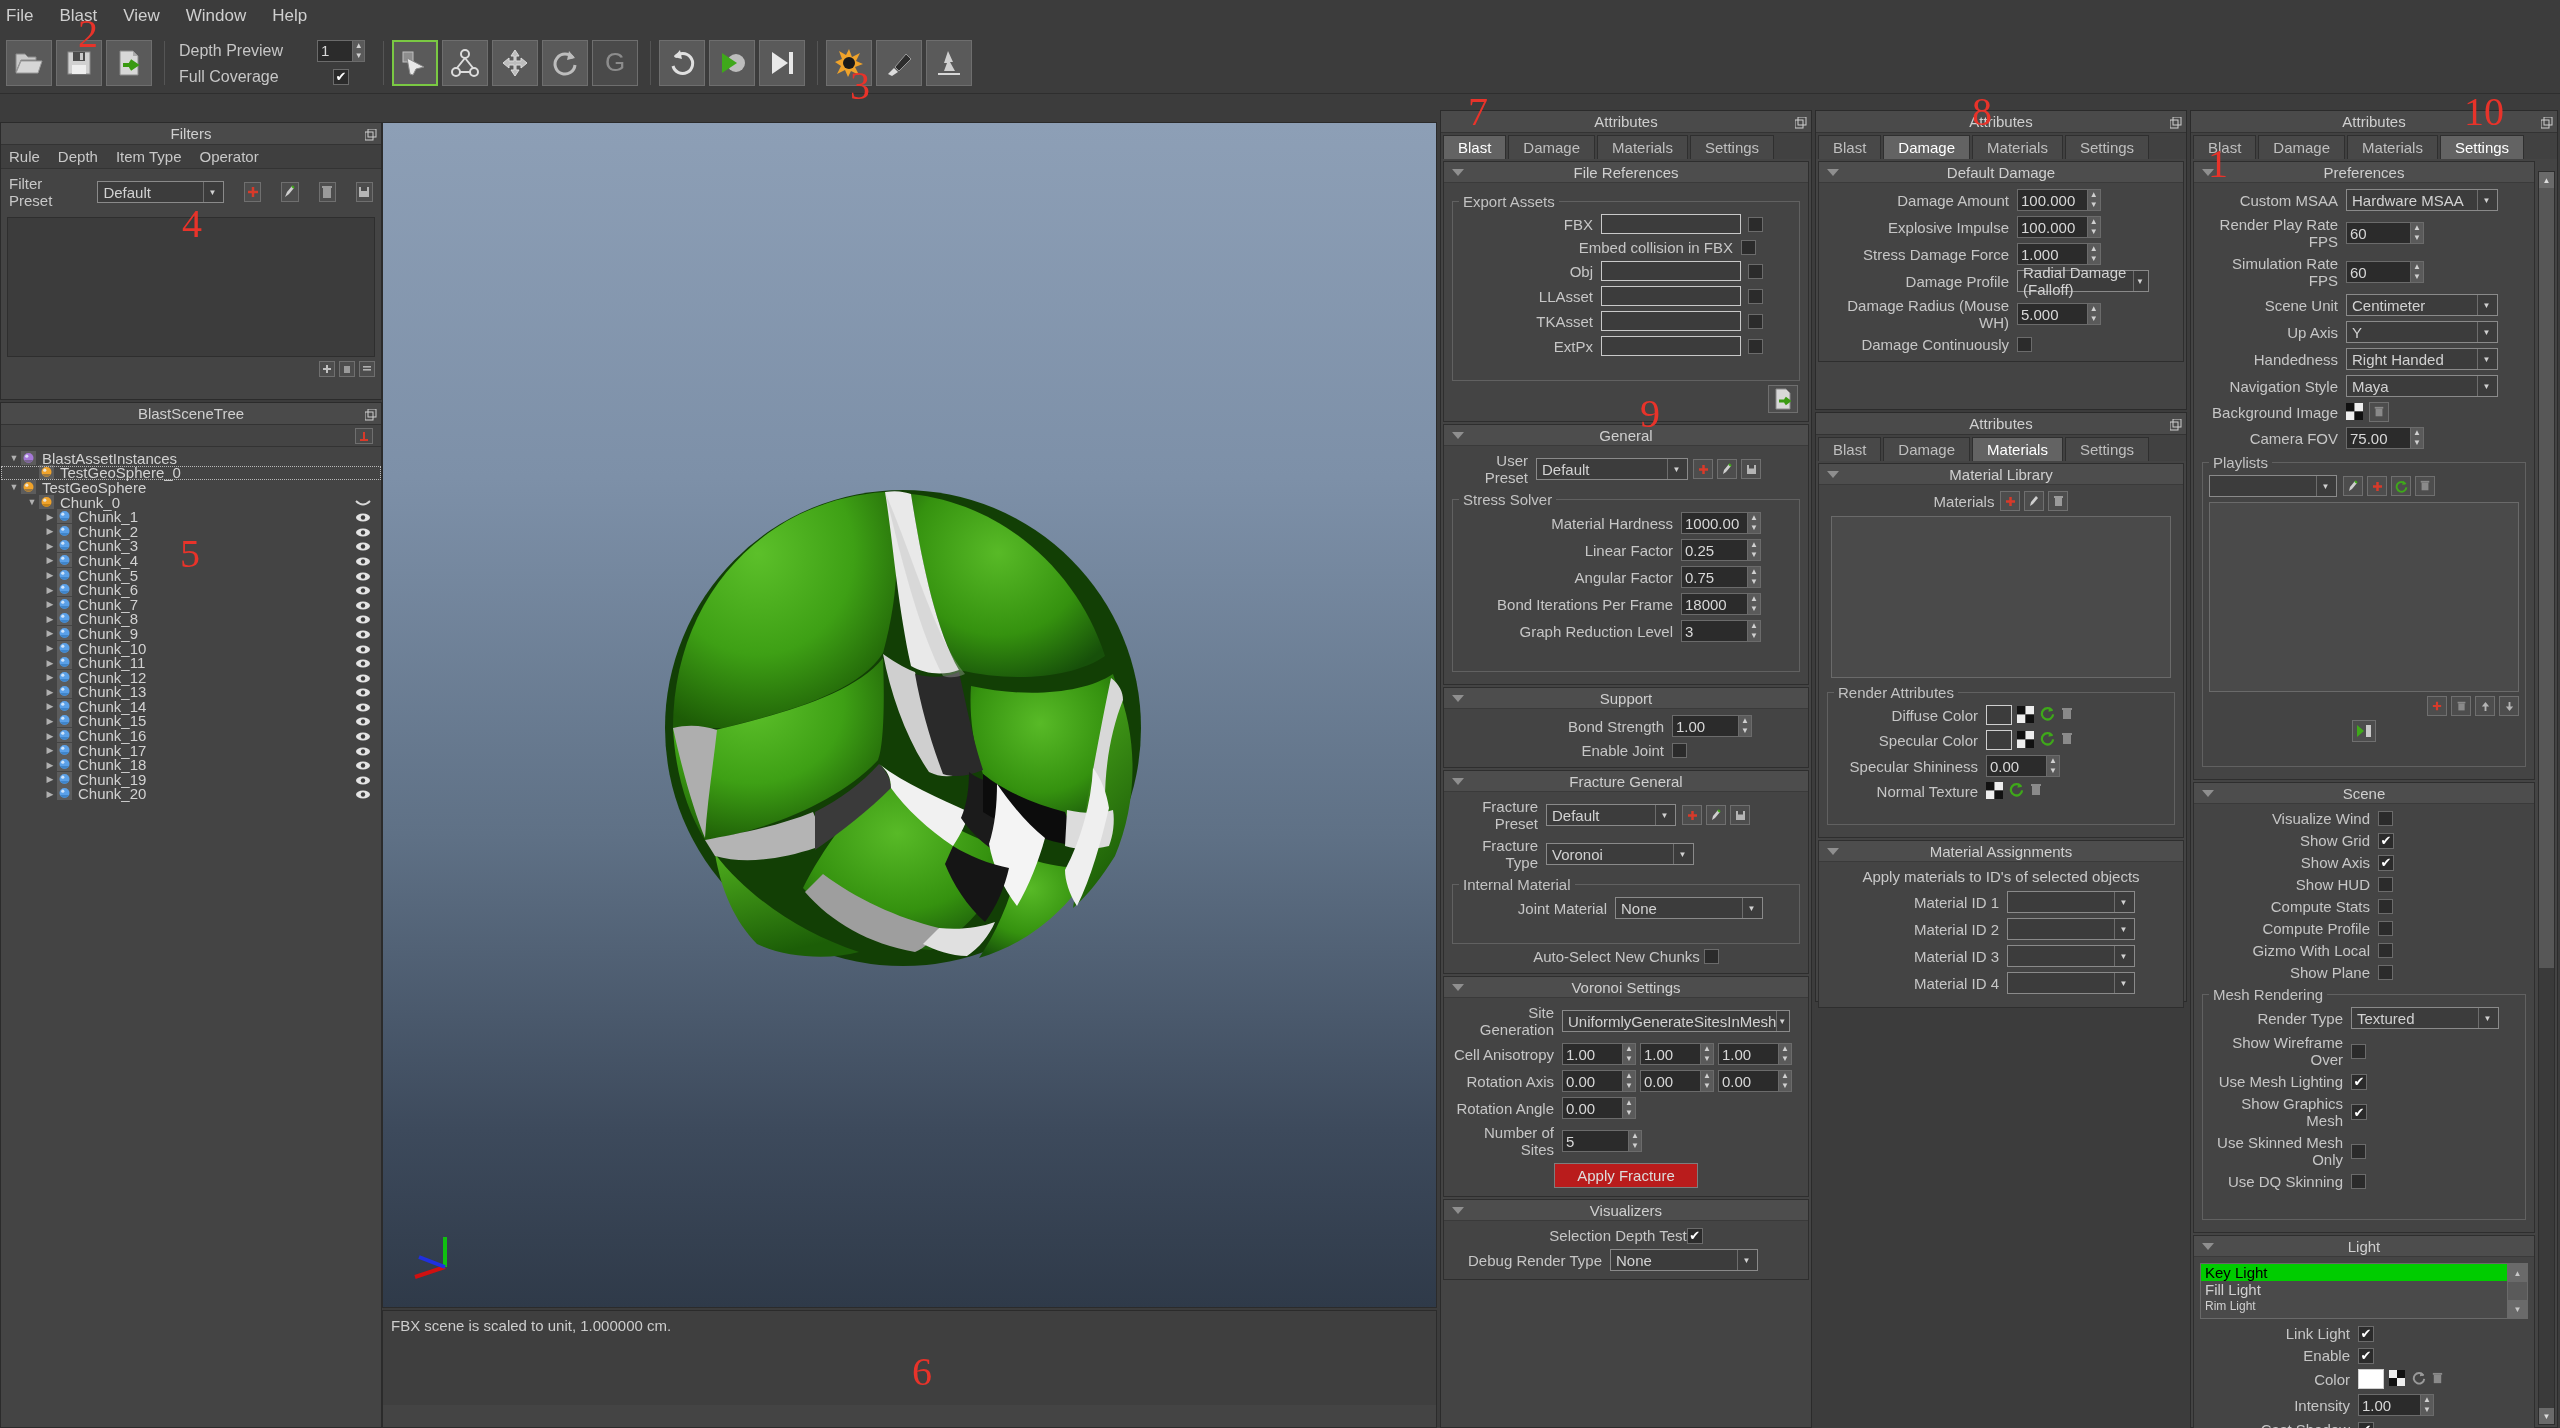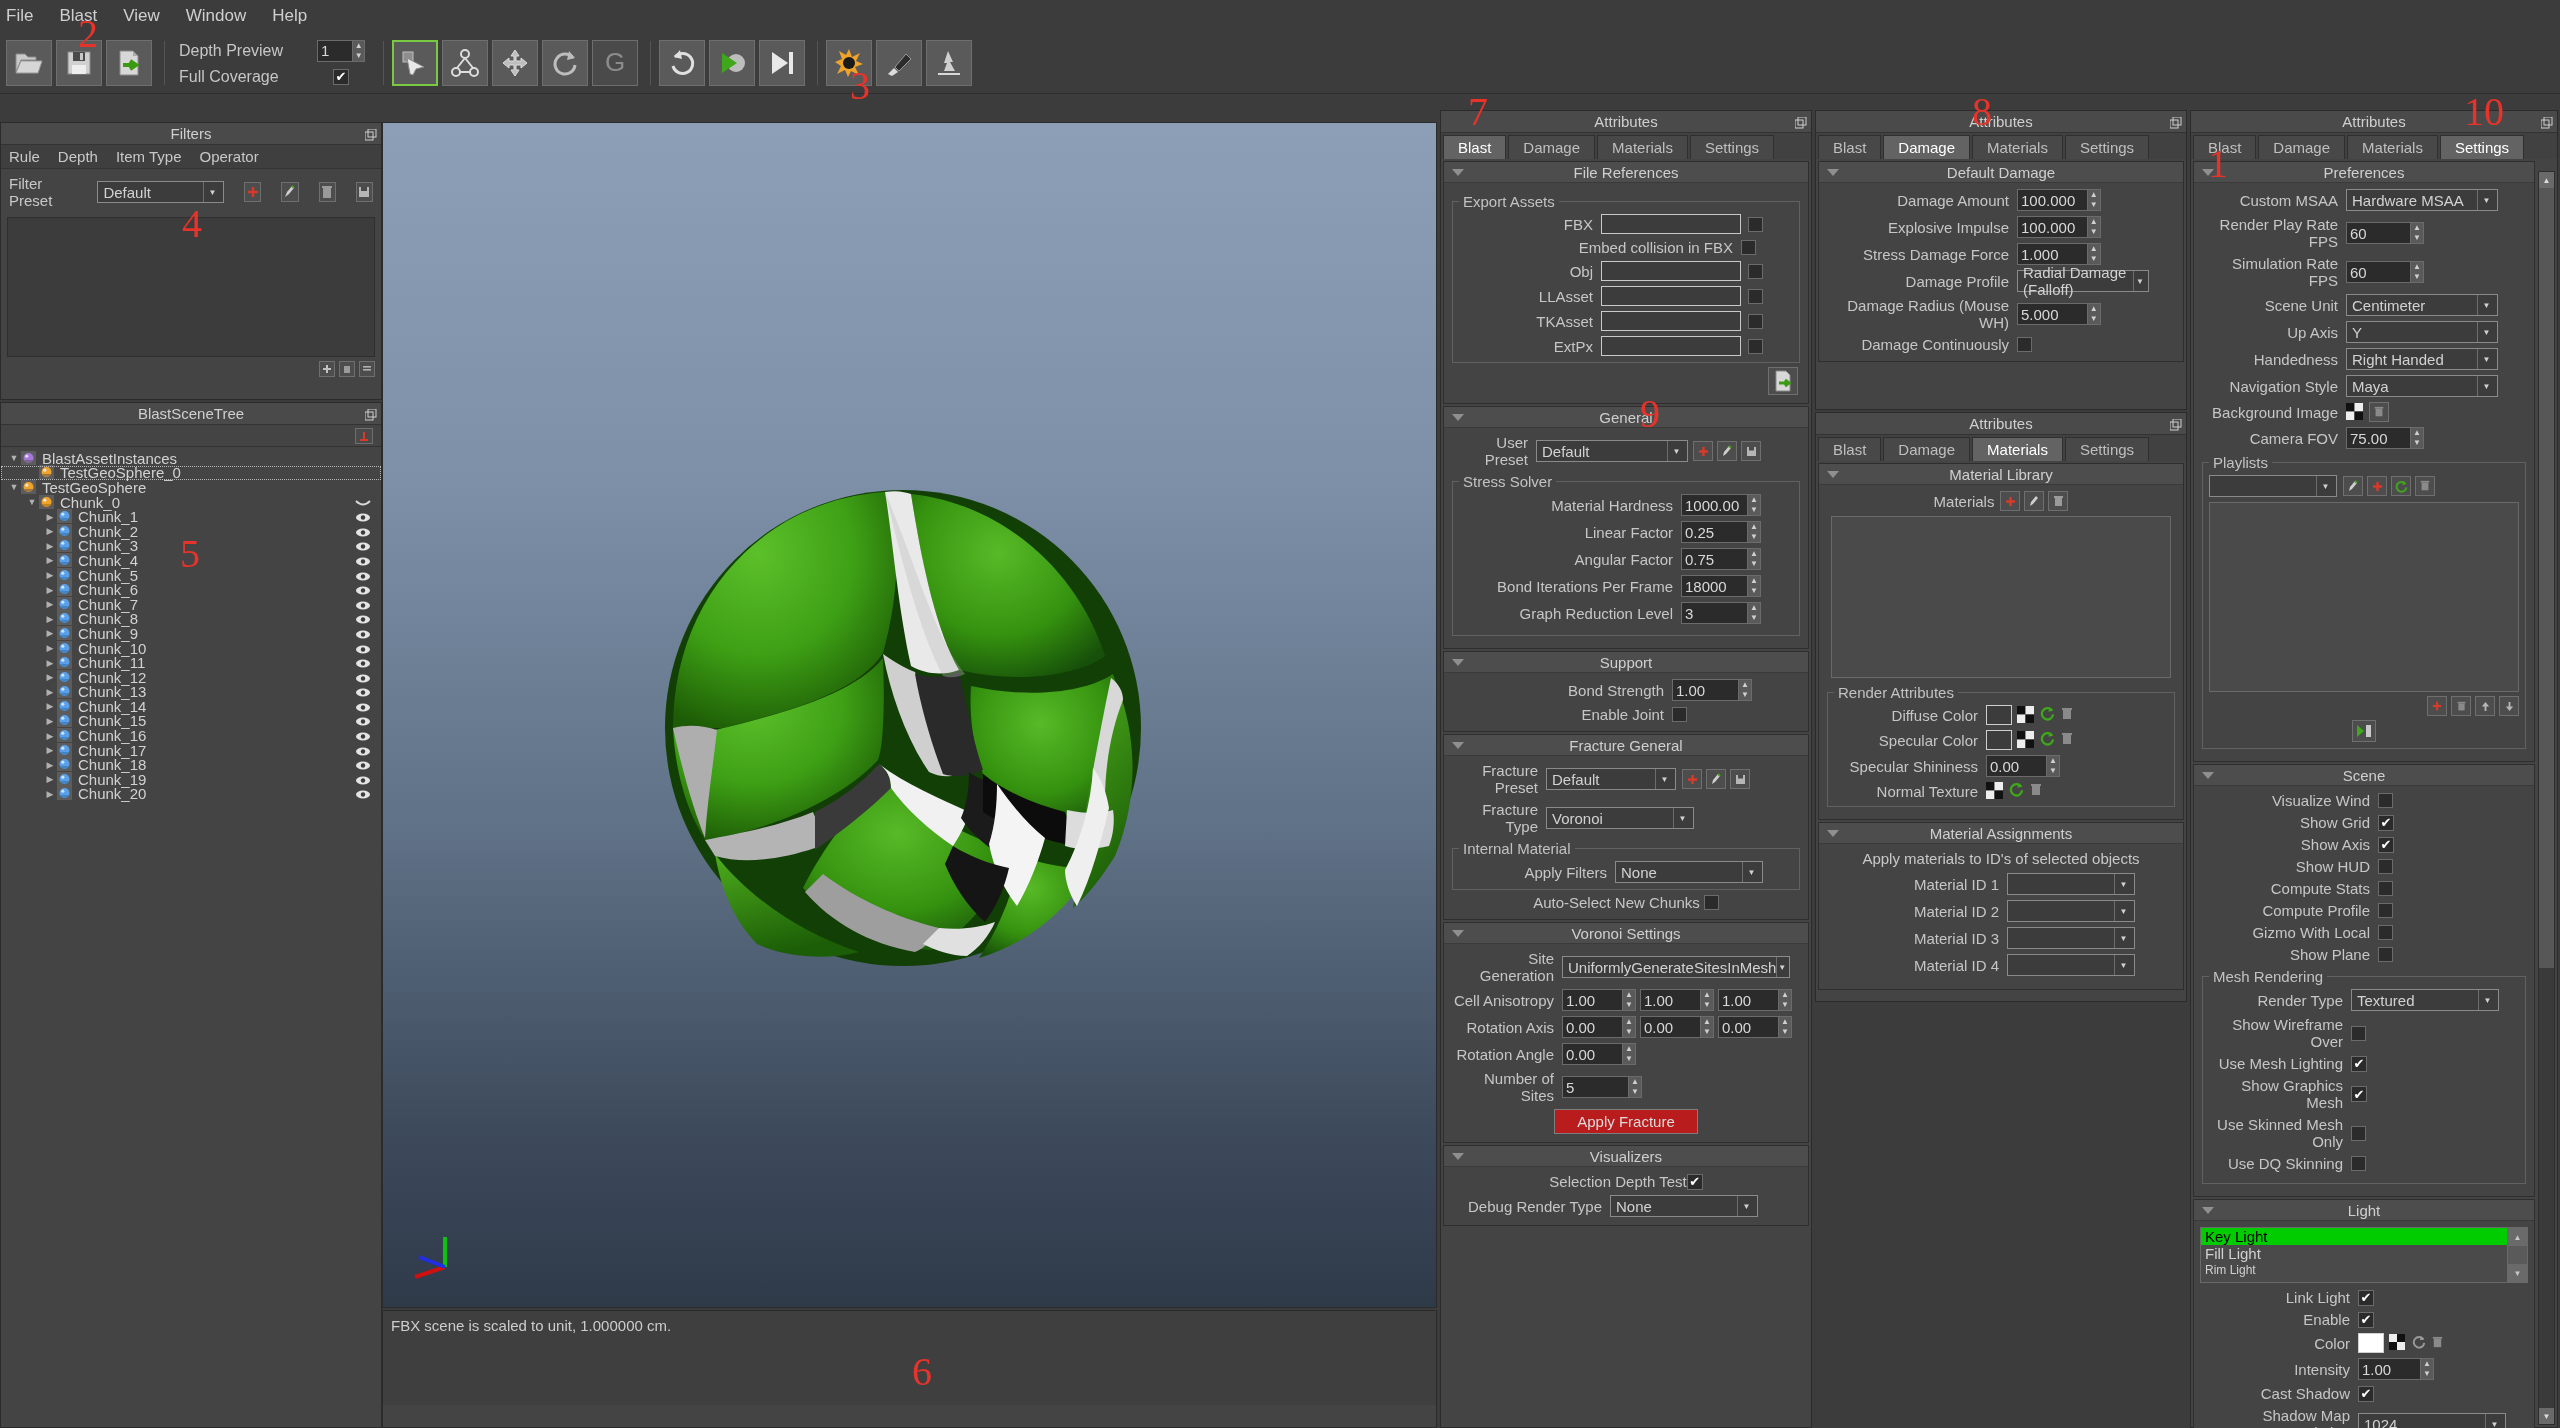--- a/index.html
+++ b/index.html
@@ -65,21 +65,21 @@
 
   .group { border: 1px solid #2e2e2e; margin: 2px; background: #444; }
   .group-head { height: 21px; background: #4d4d4d; display: flex; align-items: center;
                 justify-content: center; font-size: 15px; color: #cfcfcf; position: relative;
                 border-bottom: 1px solid #3a3a3a; }
   .group-head .tri { position: absolute; left: 8px; width: 0; height: 0;
                      border-left: 6px solid transparent; border-right: 6px solid transparent;
                      border-top: 7px solid #8f8f8f; }
   .group-body { padding: 6px 6px 8px 6px; }
 
-  fieldset.fs { border: 1px solid #616161; margin: 4px 2px 4px 2px; padding: 4px 6px 6px 6px; }
+  fieldset.fs { border: 1px solid #616161; margin: 4px 2px 4px 2px; padding: 4px 6px 24px 6px; }
   fieldset.fs > legend { font-size: 15px; color: #c2c2c2; padding: 0 4px; }
 
   .row { display: flex; align-items: center; margin-bottom: 5px; font-size: 15px; }
   .row .lab { text-align: right; padding-right: 8px; color: #c6c6c6; }
 
   .iconbtn { width: 20px; height: 20px; background: #4d4d4d; border: 1px solid #6f6f6f;
              display: inline-flex; align-items: center; justify-content: center; }
   .swatch { width: 26px; height: 20px; background: #3c3c3c; border: 1px solid #cfcfcf; }
   .checker { width: 18px; height: 18px; }
   .listbox { background: #4a4a4a; border: 1px solid #6a6a6a; }
@@ -916,21 +916,21 @@
       <div class="row">
         <span class="lab" style="width:96px;">Fracture Type</span>
         <span class="combo" style="width:148px;">
           <span>Voronoi</span>
           <span class="arw">▼</span>
         </span>
       </div>
       <fieldset class="fs">
         <legend>Internal Material</legend>
         <div class="row" style="margin-bottom:0;">
-          <span class="lab" style="width:156px;">Apply Filters</span>
+          <span class="lab" style="width:156px;">Joint Material</span>
           <span class="combo" style="width:148px;">
             <span>None</span>
             <span class="arw">▼</span>
           </span>
         </div>
       </fieldset>
       <div class="row" style="margin-bottom:0;justify-content:center;">
         <span class="lab" style="padding-right:4px;">Auto-Select New Chunks</span>
         <span class="sq"></span>
       </div>

